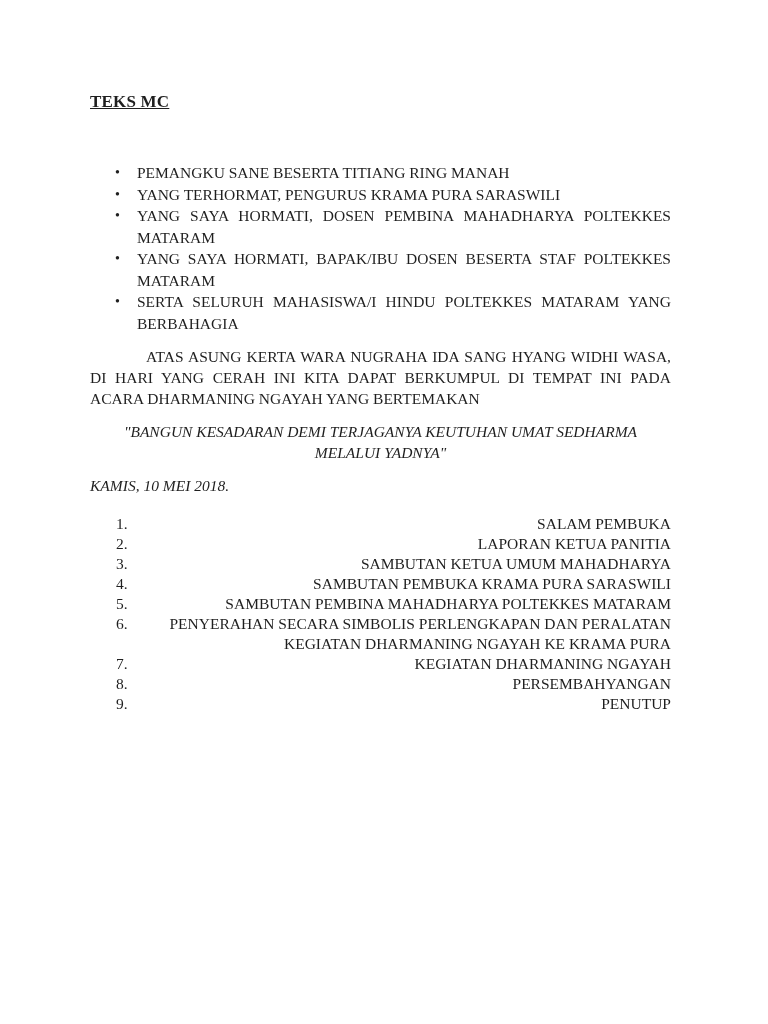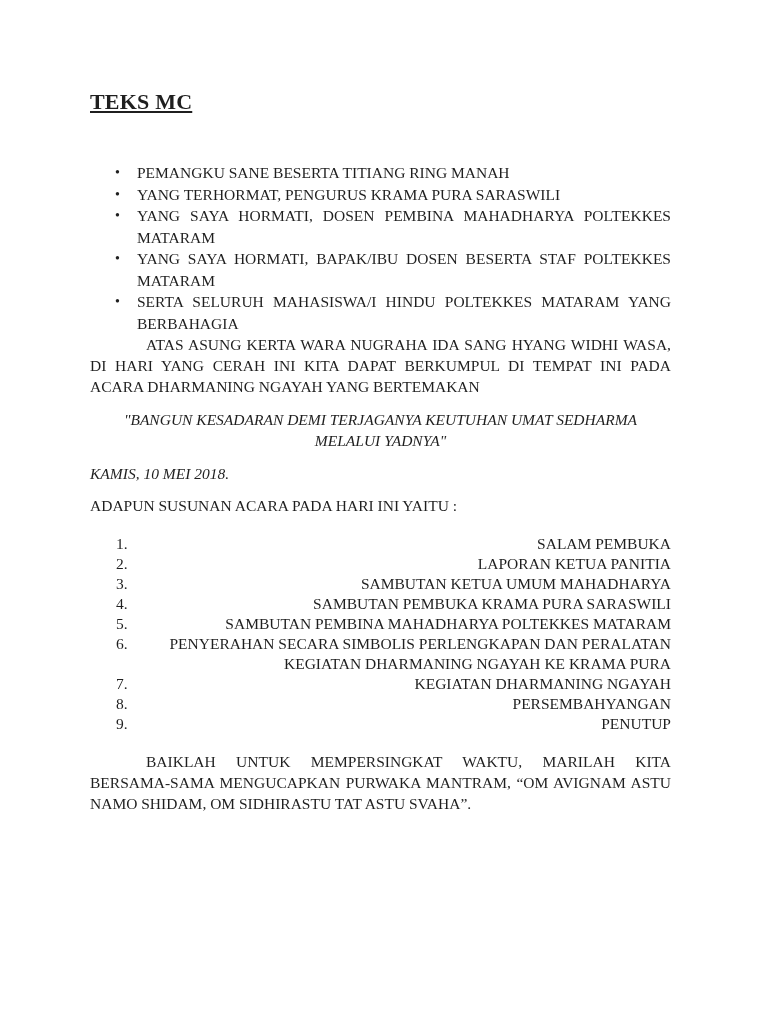--- a/index.html
+++ b/index.html
@@ -11,21 +11,21 @@
     overflow: hidden;
   }
   .page {
     width: 768px; height: 1024px;
     padding: 0 97px 0 90px;
     background: #ffffff;
     position: relative;
   }
   .title {
     margin-top: 92px;
-    font-size: 22px;
+    font-size: 17px;
     line-height: 20px;
     font-weight: bold;
     text-decoration: underline;
     letter-spacing: 0.2px;
   }
   p, li { font-size: 15.5px; }
 
   
   .honorifics {
     list-style: none;
@@ -42,20 +42,21 @@
     font-size: 14px;
   }
   .h-text {
     flex: 1;
     text-align: justify;
   }
 
   .salutation { margin-top: 36px; line-height: 21px; }
 
   .opening {
+    margin-top: 12px;
     line-height: 21px;
     text-align: justify;
     text-indent: 56px;
   }
   .theme {
     margin-top: 12px;
     line-height: 21px;
     text-align: center;
     font-style: italic;
   }
@@ -124,21 +125,20 @@
       </li>
     </ul>
 
 
   <p class="opening">ATAS ASUNG KERTA WARA NUGRAHA IDA SANG HYANG WIDHI WASA, DI HARI YANG CERAH INI KITA DAPAT BERKUMPUL DI TEMPAT INI PADA ACARA DHARMANING NGAYAH YANG BERTEMAKAN</p>
 
   <p class="theme">"BANGUN KESADARAN DEMI TERJAGANYA KEUTUHAN UMAT SEDHARMA MELALUI YADNYA"</p>
 
   <p class="date">KAMIS, 10 MEI 2018.</p>
 
-  <p class="agenda-intro">ADAPUN SUSUNAN ACARA PADA HARI INI YAITU :</p>
 
   <ol class="agenda">
 
       <li>
         <span class="num-col">1.</span>
         <span class="a-text">SALAM PEMBUKA</span>
       </li>
 
       <li>
         <span class="num-col">2.</span>
@@ -174,15 +174,14 @@
         <span class="num-col">8.</span>
         <span class="a-text">PERSEMBAHYANGAN</span>
       </li>
 
       <li>
         <span class="num-col">9.</span>
         <span class="a-text">PENUTUP</span>
       </li>
     </ol>
 
-  <p class="closing">BAIKLAH UNTUK MEMPERSINGKAT WAKTU, MARILAH KITA BERSAMA-SAMA MENGUCAPKAN PURWAKA MANTRAM, “OM AVIGNAM ASTU NAMO SHIDAM, OM SIDHIRASTU TAT ASTU SVAHA”.</p>
 
 </div>
 
 </body></html>

